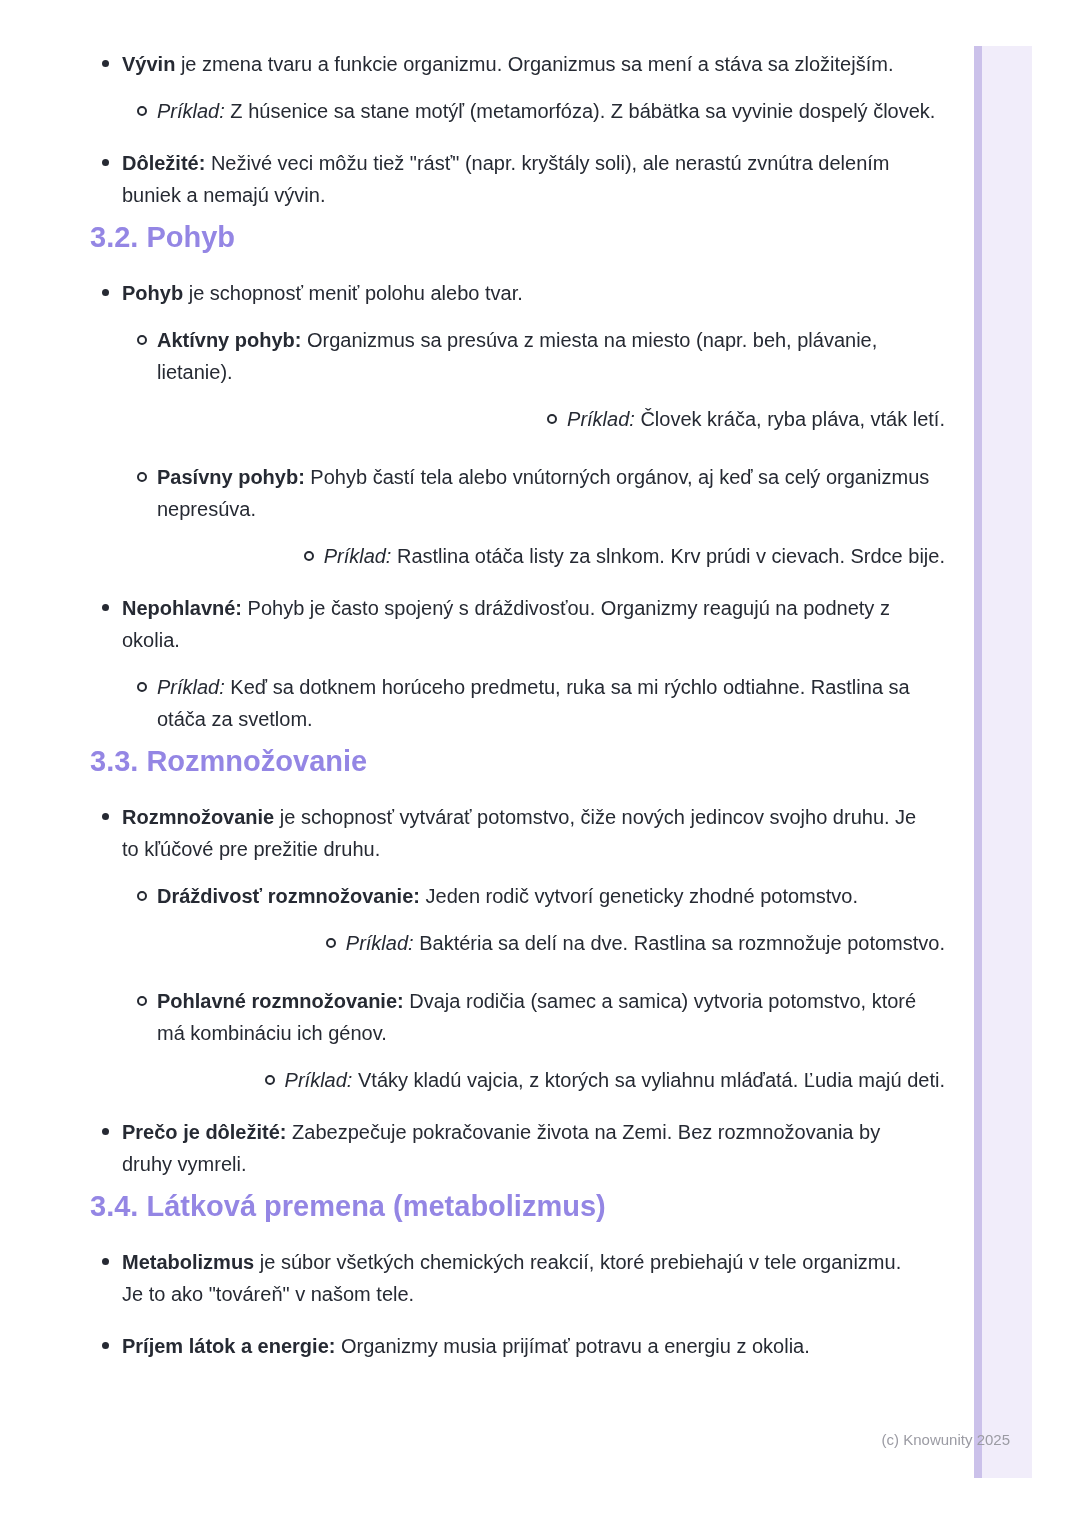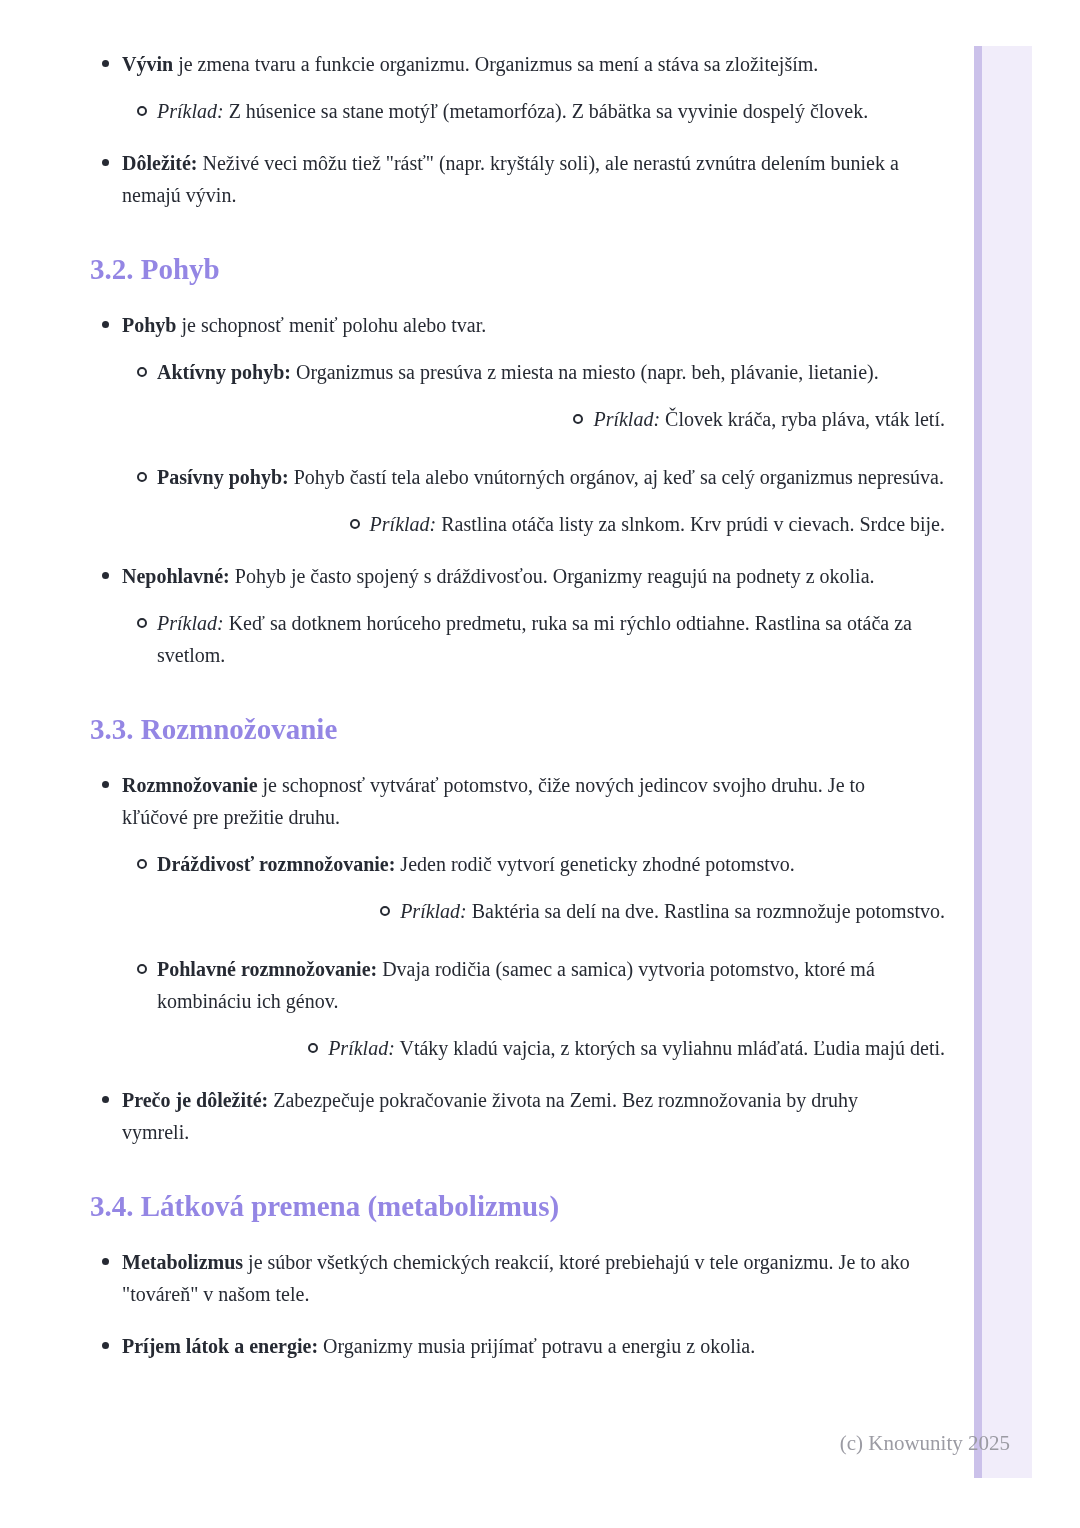--- a/index.html
+++ b/index.html
@@ -2,35 +2,35 @@
 <html><head>
 <meta charset="utf-8">
 <style>
   html,body{margin:0;padding:0;background:#ffffff;}
   .page{
     position:relative;
     width:1080px;
     height:1528px;
     background:#ffffff;
     overflow:hidden;
-    font-family:Liberation Serif, serif;
+    font-family:Liberation Sans, sans-serif;
     color:#262a33;
   }
   .content{
     position:absolute;
     left:100px;
     top:48px;
     width:845px;
   }
   .heading{
     font-size:29px;
     line-height:36px;
     font-weight:bold;
     color:#9486e4;
-    margin:40px 0 22px -10px;
+    margin:8px 0 22px -10px;
   }
   .item{
     display:flex;
     align-items:flex-start;
     margin-top:15px;
     font-size:20px;
     line-height:32px;
   }
   .item.l1{margin-top:20px;}
   .item.gap{margin-top:26px;}
@@ -72,21 +72,21 @@
   .side-bar-strip{
     position:absolute;
     left:0;top:0;
     width:8px;height:100%;
     background:#cbc1ea;
   }
   .footer{
     position:absolute;
     top:1431px;
     right:70px;
-    font-size:21px;
+    font-size:15px;
     color:#9b9ba3;
     z-index:2;
   }
 </style>
 </head>
 <body>
 
 <div class="page">
 
   <div class="side-bar">

